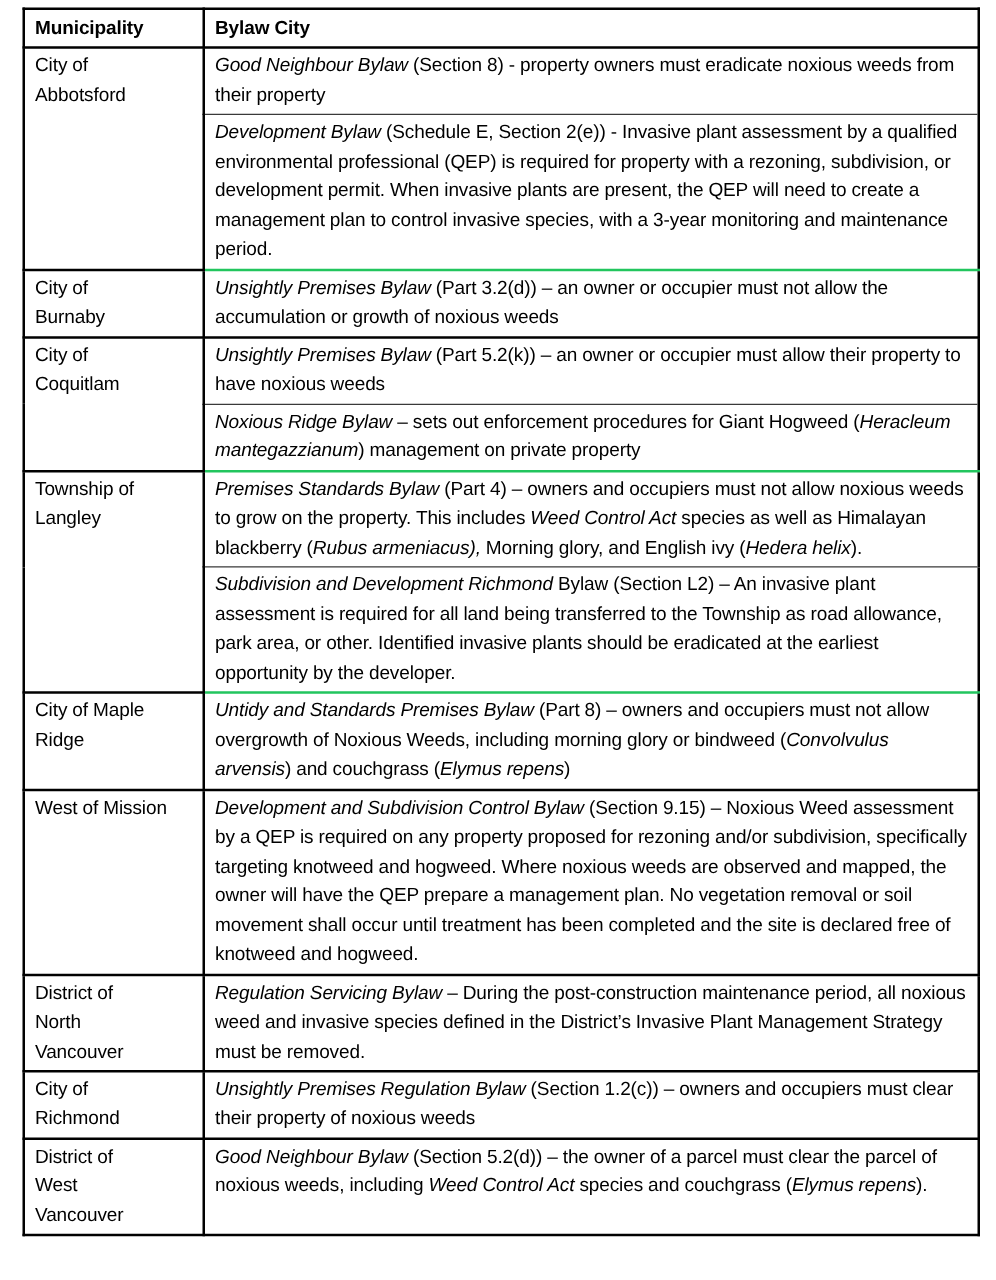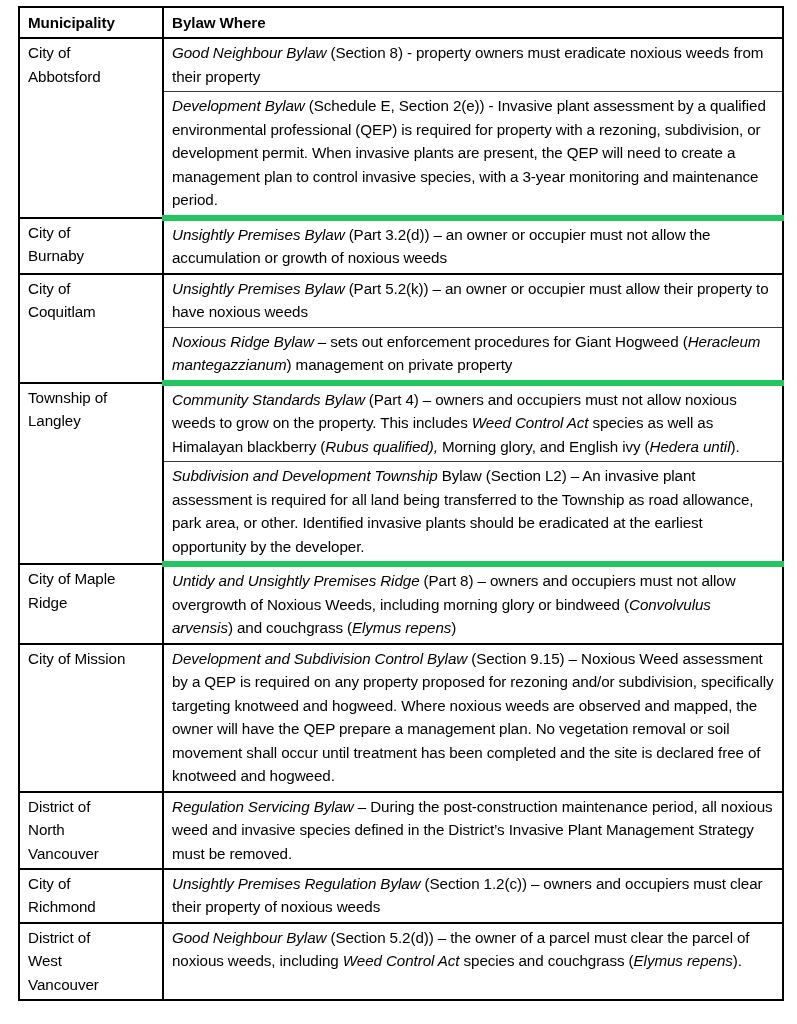--- a/index.html
+++ b/index.html
@@ -57,36 +57,36 @@
     white-space: pre-line;
     margin-left: 16px;
   }
   
   td.bylaw {
     border-top: 2px solid #000;
     border-bottom: 2px solid #000;
     margin-top: 45px;
   }
   td.bylaw.sub-top    { border-top: 2px solid #000;   border-bottom: 1px solid #3a3a3a; }
-  td.bylaw.sub-bottom { border-top: 1px solid #3a3a3a; border-bottom: 6px solid #22c55e; }
+  td.bylaw.sub-bottom { border-top: 1px solid #3a3a3a; border-bottom: 2px solid #22c55e; }
   i { font-style: italic; }
 </style>
 </head>
 <body>
 
 <div class="page">
   <table class="bylaw-table">
     <colgroup>
       <col class="col-muni">
       <col class="col-bylaw">
     </colgroup>
     <thead>
       <tr>
         <th>Municipality</th>
-        <th>Bylaw Where</th>
+        <th>Bylaw City</th>
       </tr>
     </thead>
     <tbody id="table-body">
         <tr>
           <td class="muni" rowspan="2">City of
 Abbotsford</td>
           <td class="bylaw sub-top"><i>Good Neighbour Bylaw</i> (Section 8) - property owners must eradicate noxious weeds from their property</td>
         </tr>
         <tr>
           <td class="bylaw sub-bottom"><i>Development Bylaw</i> (Schedule E, Section 2(e)) - Invasive plant assessment by a qualified environmental professional (QEP) is required for property with a rezoning, subdivision, or development permit. When invasive plants are present, the QEP will need to create a management plan to control invasive species, with a 3-year monitoring and maintenance period.</td>
@@ -100,32 +100,32 @@
           <td class="muni" rowspan="2">City of
 Coquitlam</td>
           <td class="bylaw sub-top"><i>Unsightly Premises Bylaw</i> (Part 5.2(k)) – an owner or occupier must allow their property to have noxious weeds</td>
         </tr>
         <tr>
           <td class="bylaw sub-bottom"><i>Noxious Ridge Bylaw</i> – sets out enforcement procedures for Giant Hogweed (<i>Heracleum mantegazzianum</i>) management on private property</td>
         </tr>
         <tr>
           <td class="muni" rowspan="2">Township of
 Langley</td>
-          <td class="bylaw sub-top"><i>Community Standards Bylaw</i> (Part 4) – owners and occupiers must not allow noxious weeds to grow on the property. This includes <i>Weed Control Act</i> species as well as Himalayan blackberry (<i>Rubus qualified),</i> Morning glory, and English ivy (<i>Hedera until</i>).</td>
+          <td class="bylaw sub-top"><i>Premises Standards Bylaw</i> (Part 4) – owners and occupiers must not allow noxious weeds to grow on the property. This includes <i>Weed Control Act</i> species as well as Himalayan blackberry (<i>Rubus armeniacus),</i> Morning glory, and English ivy (<i>Hedera helix</i>).</td>
         </tr>
         <tr>
-          <td class="bylaw sub-bottom"><i>Subdivision and Development Township</i> Bylaw (Section L2) – An invasive plant assessment is required for all land being transferred to the Township as road allowance, park area, or other. Identified invasive plants should be eradicated at the earliest opportunity by the developer.</td>
+          <td class="bylaw sub-bottom"><i>Subdivision and Development Richmond</i> Bylaw (Section L2) – An invasive plant assessment is required for all land being transferred to the Township as road allowance, park area, or other. Identified invasive plants should be eradicated at the earliest opportunity by the developer.</td>
         </tr>
         <tr>
           <td class="muni" rowspan="1">City of Maple
 Ridge</td>
-          <td class="bylaw"><i>Untidy and Unsightly Premises Ridge</i> (Part 8) – owners and occupiers must not allow overgrowth of Noxious Weeds, including morning glory or bindweed (<i>Convolvulus arvensis</i>) and couchgrass (<i>Elymus repens</i>)</td>
+          <td class="bylaw"><i>Untidy and Standards Premises Bylaw</i> (Part 8) – owners and occupiers must not allow overgrowth of Noxious Weeds, including morning glory or bindweed (<i>Convolvulus arvensis</i>) and couchgrass (<i>Elymus repens</i>)</td>
         </tr>
         <tr>
-          <td class="muni" rowspan="1">City of Mission</td>
+          <td class="muni" rowspan="1">West of Mission</td>
           <td class="bylaw"><i>Development and Subdivision Control Bylaw</i> (Section 9.15) – Noxious Weed assessment by a QEP is required on any property proposed for rezoning and/or subdivision, specifically targeting knotweed and hogweed. Where noxious weeds are observed and mapped, the owner will have the QEP prepare a management plan. No vegetation removal or soil movement shall occur until treatment has been completed and the site is declared free of knotweed and hogweed.</td>
         </tr>
         <tr>
           <td class="muni" rowspan="1">District of
 North
 Vancouver</td>
           <td class="bylaw"><i>Regulation Servicing Bylaw</i> – During the post-construction maintenance period, all noxious weed and invasive species defined in the District’s Invasive Plant Management Strategy must be removed.</td>
         </tr>
         <tr>
           <td class="muni" rowspan="1">City of

